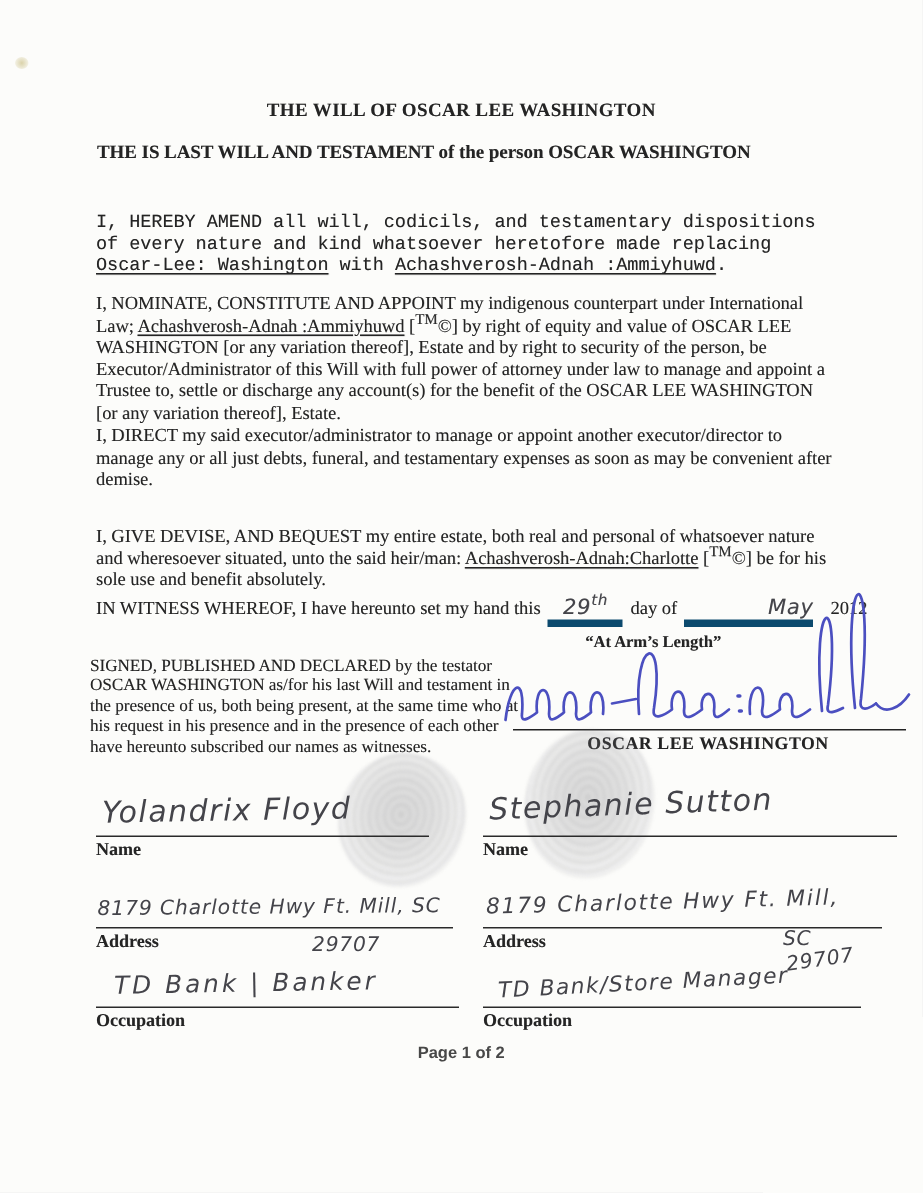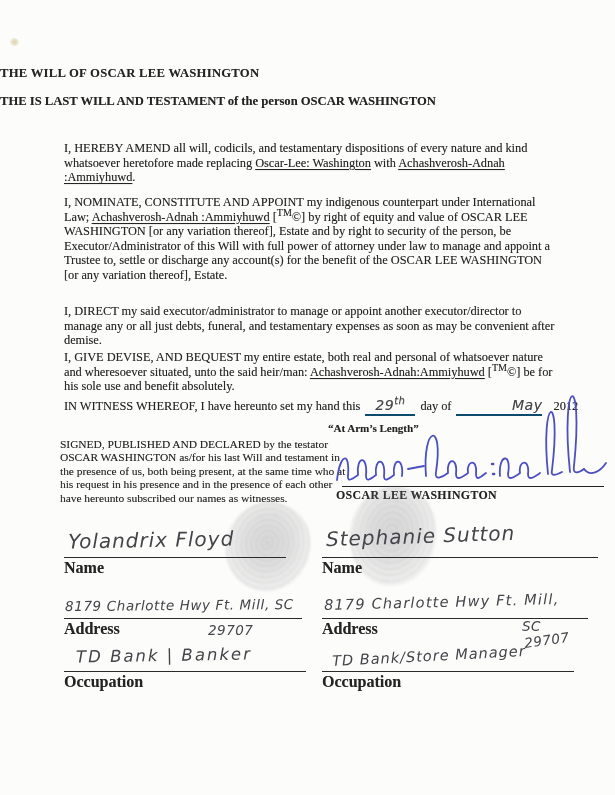--- a/index.html
+++ b/index.html
@@ -5,50 +5,50 @@
   html,body { margin:0; padding:0; }
   body { width:615px; height:795px; overflow:hidden; background:#e9e9e9; }
   .page {
     position:relative; width:615px; height:795px;
     background:#fcfcfa;
     font-family:"Liberation Serif", serif;
     color:#242424;
   }
   .typed { text-shadow:0.2px 0.2px 0.4px rgba(20,20,20,0.35); }
   .abs { position:absolute; }
-  .center { }
+  .center { text-align:center; }
   .bold { font-weight:bold; }
   .title { top:66px; left:0; width:615px; font-size:12.6px; letter-spacing:0.3px; }
   .heading { top:94px; left:0; width:565px; font-size:12.6px; line-height:14px; }
   .para { left:64px; width:492px; font-size:12.3px; line-height:14.6px; }
   .u { text-decoration:underline; text-underline-offset:2px; }
   sup { font-size:10px; vertical-align:super; line-height:0; }
-  .p1 { top:141px; } .p2 { top:195px; } .p3 { top:304px; } .p4 { top:350px; }
+  .p1 { top:141px;font-family:Liberation Mono, monospace; } .p2 { top:195px; } .p3 { top:283px; } .p4 { top:350px; }
   .exec { top:397px; left:64px; width:530px; font-size:12.3px; }
-  .blank { display:inline-block; border-bottom:2px solid #0c4a6e; text-align:center; vertical-align:baseline; }
+  .blank { display:inline-block; border-bottom:5px solid #0c4a6e; text-align:center; vertical-align:baseline; }
   .blank-day { width:50px; margin:0 5px; }
   .blank-month { width:78px; margin:0 5px 0 5px; text-align:right; padding-left:8px; }
   .hand { font-family:"DejaVu Sans", sans-serif; font-style:italic; color:#44444a; }
   .hw-date { font-size:14px; letter-spacing:0.5px; }
   .arms { top:422px; left:328px; width:215px; font-size:11px; }
   .attest { top:438px; left:60px; width:294px; font-size:11.4px; line-height:13.4px; }
   .sig-line { top:486px; left:342px; width:262px; border-top:1.2px solid #222; }
   .sig-name { top:488px; left:336px; width:272px; font-size:11.8px; letter-spacing:0.4px; }
   .sig-svg { top:366px; left:332px; width:278px; height:125px; }
   .fp {
     position:absolute; border-radius:50% 48% 52% 50%;
     background:
       repeating-radial-gradient(ellipse at 48% 46%, rgba(110,110,118,0.10) 0 2px, rgba(110,110,118,0.02) 2px 5px),
       radial-gradient(ellipse at 48% 45%, rgba(95,95,103,0.22) 0%, rgba(120,120,128,0.20) 35%, rgba(140,140,148,0.12) 60%, rgba(160,160,168,0.05) 80%, rgba(160,160,168,0) 100%);
     filter: blur(1.2px);
   }
   .fp1 { left:226px; top:502px; width:84px; height:90px; transform:rotate(16deg); }
   .fp2 { left:350px; top:486px; width:86px; height:100px; transform:rotate(8deg); }
   .wline { border-top:1.1px solid #2a2a2a; }
-  .lab { font-size:16px; font-weight:bold; }
+  .lab { font-size:12px; font-weight:bold; }
   .hw-name { font-size:20px; letter-spacing:1px; white-space:nowrap; }
   .hw-addr { font-size:13.5px; letter-spacing:0.6px; white-space:nowrap; }
   .hw-small { font-size:13.5px; letter-spacing:0.5px; }
   .hw-occ-l { font-size:16.5px; letter-spacing:2px; white-space:nowrap; }
   .hw-occ-r { font-size:14.5px; letter-spacing:1px; white-space:nowrap; }
   .footer { top:696px; left:0; width:615px; font-family:"Liberation Sans", sans-serif; font-size:11px; font-weight:bold; color:#474747; }
   .speck { left:10px; top:38px; width:9px; height:8px; border-radius:50%;
     background:radial-gradient(circle, rgba(210,200,150,0.8), rgba(210,200,150,0)); }
   svg path { fill:none; stroke:#4b4fc0; stroke-width:1.8; stroke-linecap:round; stroke-linejoin:round; }
   svg path.dot { stroke-width:2.4; }
@@ -65,21 +65,21 @@
   <div class="abs heading center bold typed">
     <div>THE IS LAST WILL AND TESTAMENT of the person OSCAR WASHINGTON</div>
   </div>
 
   <div class="abs para p1 typed"><span>I, HEREBY AMEND all will, codicils, and testamentary dispositions of every nature and kind whatsoever heretofore made replacing </span><span class="u">Oscar-Lee: Washington</span><span> with </span><span class="u">Achashverosh-Adnah :Ammiyhuwd</span><span>.</span></div>
 
   <div class="abs para p2 typed"><span>I, NOMINATE, CONSTITUTE AND APPOINT my indigenous counterpart under International Law; </span><span class="u">Achashverosh-Adnah :Ammiyhuwd</span><span> [</span><sup>TM</sup><span>©] by right of equity and value of OSCAR LEE WASHINGTON [or any variation thereof], Estate and by right to security of the person, be Executor/Administrator of this Will with full power of attorney under law to manage and appoint a Trustee to, settle or discharge any account(s) for the benefit of the OSCAR LEE WASHINGTON [or any variation thereof], Estate.</span></div>
 
   <div class="abs para p3 typed">I, DIRECT my said executor/administrator to manage or appoint another executor/director to manage any or all just debts, funeral, and testamentary expenses as soon as may be convenient after demise.</div>
 
-  <div class="abs para p4 typed"><span>I, GIVE DEVISE, AND BEQUEST my entire estate, both real and personal of whatsoever nature and wheresoever situated, unto the said heir/man: </span><span class="u">Achashverosh-Adnah:Ammiyhuwd</span><span> [</span><sup>TM</sup><span>©] be for his sole use and benefit absolutely.</span></div>
+  <div class="abs para p4 typed"><span>I, GIVE DEVISE, AND BEQUEST my entire estate, both real and personal of whatsoever nature and wheresoever situated, unto the said heir/man: </span><span class="u">Achashverosh-Adnah:Charlotte</span><span> [</span><sup>TM</sup><span>©] be for his sole use and benefit absolutely.</span></div>
 
   <div class="abs exec typed">
     <span>IN WITNESS WHEREOF, I have hereunto set my hand this</span><span class="blank blank-day"><span class="hand hw-date"><span>29</span><sup>th</sup></span></span><span>day of</span><span class="blank blank-month"><span class="hand hw-date">May</span></span>&nbsp;&nbsp;<span>2012</span>
   </div>
 
   <div class="abs attest typed">SIGNED, PUBLISHED AND DECLARED by the testator OSCAR WASHINGTON as/for his last Will and testament in the presence of us, both being present, at the same time who at his request in his presence and in the presence of each other have hereunto subscribed our names as witnesses.</div>
 
   <div class="abs arms center bold typed">“At Arm’s Length”</div>
 
   <svg class="abs sig-svg" viewBox="0 0 278 125" aria-label="handwritten signature">
@@ -118,14 +118,15 @@
   <div class="abs hand hw-addr" style="left:324px; top:594px; transform:rotate(-1.5deg); font-size:14.5px; letter-spacing:1.2px;">8179 Charlotte Hwy Ft. Mill,</div>
   <div class="abs wline" style="left:322px; top:618px; width:266px;"></div>
   <div class="abs lab typed" style="left:322px; top:620px;">Address</div>
   <div class="abs hand hw-small" style="left:522px; top:618px;">SC</div>
   <div class="abs hand hw-small" style="left:524px; top:632px; transform:rotate(-8deg);">29707</div>
 
   <div class="abs hand hw-occ-r" style="left:332px; top:648px; transform:rotate(-3deg);">TD Bank/Store Manager</div>
   <div class="abs wline" style="left:322px; top:671px; width:252px;"></div>
   <div class="abs lab typed" style="left:322px; top:673px;">Occupation</div>
 
+  <div class="abs footer center">Page 1 of 2</div>
 
 </div>
 
 </body></html>

